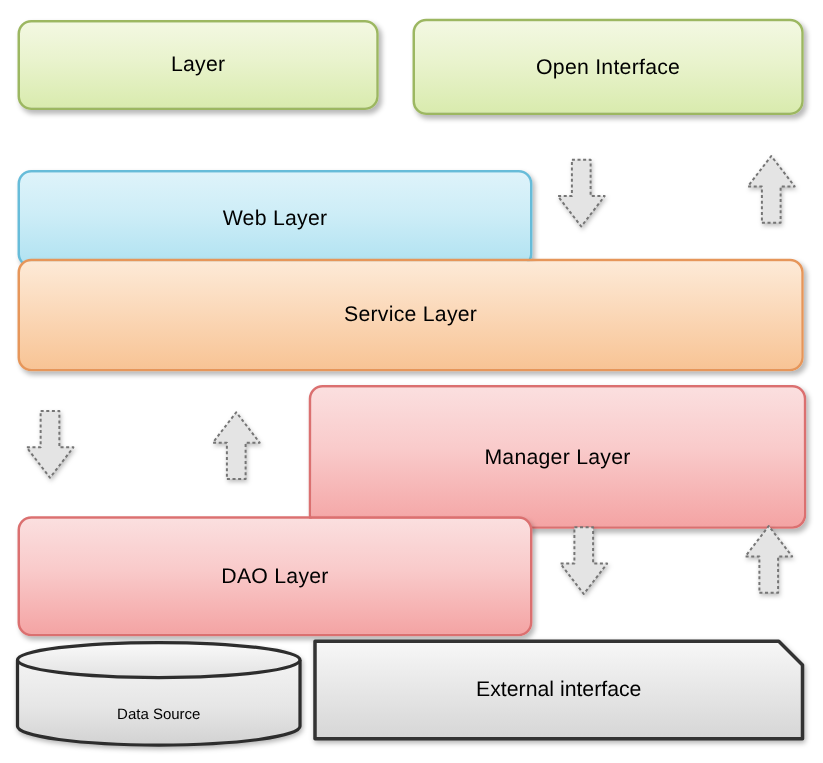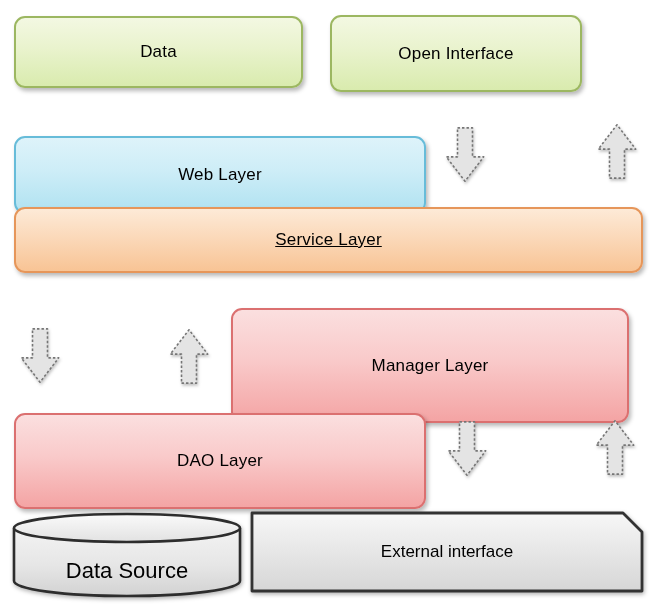--- a/index.html
+++ b/index.html
@@ -25,59 +25,59 @@
   }
   .orange{
     border-color:#e6965a;
     background:linear-gradient(180deg,#fdead7 0%,#fbd9ba 45%,#f8c495 100%);
   }
   .pink{
     border-color:#db7070;
     background:linear-gradient(180deg,#fbdfdf 0%,#f9caca 45%,#f4a4a4 100%);
   }
   #box-view{left:14px;top:16px;width:289px;height:72px;}
-  #box-open-interface{left:330px;top:15px;width:252px;height:77px;}
+  #box-open-interface{left:330px;top:15px;width:313px;height:77px;}
   #box-web-layer{left:14px;top:115px;width:412px;height:78px;}
-  #box-service-layer{left:14px;top:207px;width:629px;height:66px;text-decoration:underline;}
-  #box-manager-layer{left:231px;top:308px;width:398px;height:115px;}
+  #box-service-layer{left:14px;top:207px;width:629px;height:90px;}
+  #box-manager-layer{left:247px;top:308px;width:398px;height:115px;}
   #box-dao-layer{left:14px;top:413px;width:412px;height:96px;}
 
   .arrow{position:absolute;width:42px;height:58px;filter:drop-shadow(1.5px 2px 1.5px rgba(0,0,0,0.25));}
   .arrow svg{width:100%;height:100%;display:block;}
   #arrow-top-down{left:444px;top:126px;}
   #arrow-top-up{left:596px;top:122px;}
   #arrow-mid-down{left:19px;top:327px;}
   #arrow-mid-up{left:168px;top:327px;}
   #arrow-bottom-down{left:446px;top:420px;}
   #arrow-bottom-up{left:594px;top:418px;}
 
   .cylinder{position:absolute;left:11px;top:511px;width:232px;height:88px;
     filter:drop-shadow(1.5px 2px 2px rgba(0,0,0,0.3));}
   .cylinder svg{width:100%;height:100%;display:block;}
   .cyl-label{
     position:absolute;left:0;right:0;top:38px;height:44px;
     display:flex;align-items:center;justify-content:center;
-    font-size:22px;
+    font-size:12px;
   }
   .external{position:absolute;left:250px;top:511px;width:394px;height:82px;
     filter:drop-shadow(1.5px 2px 2px rgba(0,0,0,0.3));}
   .external svg{width:100%;height:100%;display:block;}
   .ext-label{
     position:absolute;left:0;right:0;top:0;bottom:0;
     display:flex;flex-direction:column;align-items:center;justify-content:center;
     font-size:17px;line-height:28px;text-align:center;
   }
 </style>
 </head>
 <body>
 
 <div class="canvas">
 
   <div class="box green" id="box-view">
-    <span>Data</span>
+    <span>Layer</span>
   </div>
 
   <div class="box green" id="box-open-interface">
     <span>Open Interface</span>
   </div>
 
   <div class="box blue" id="box-web-layer">
     <span>Web Layer</span>
   </div>
 

